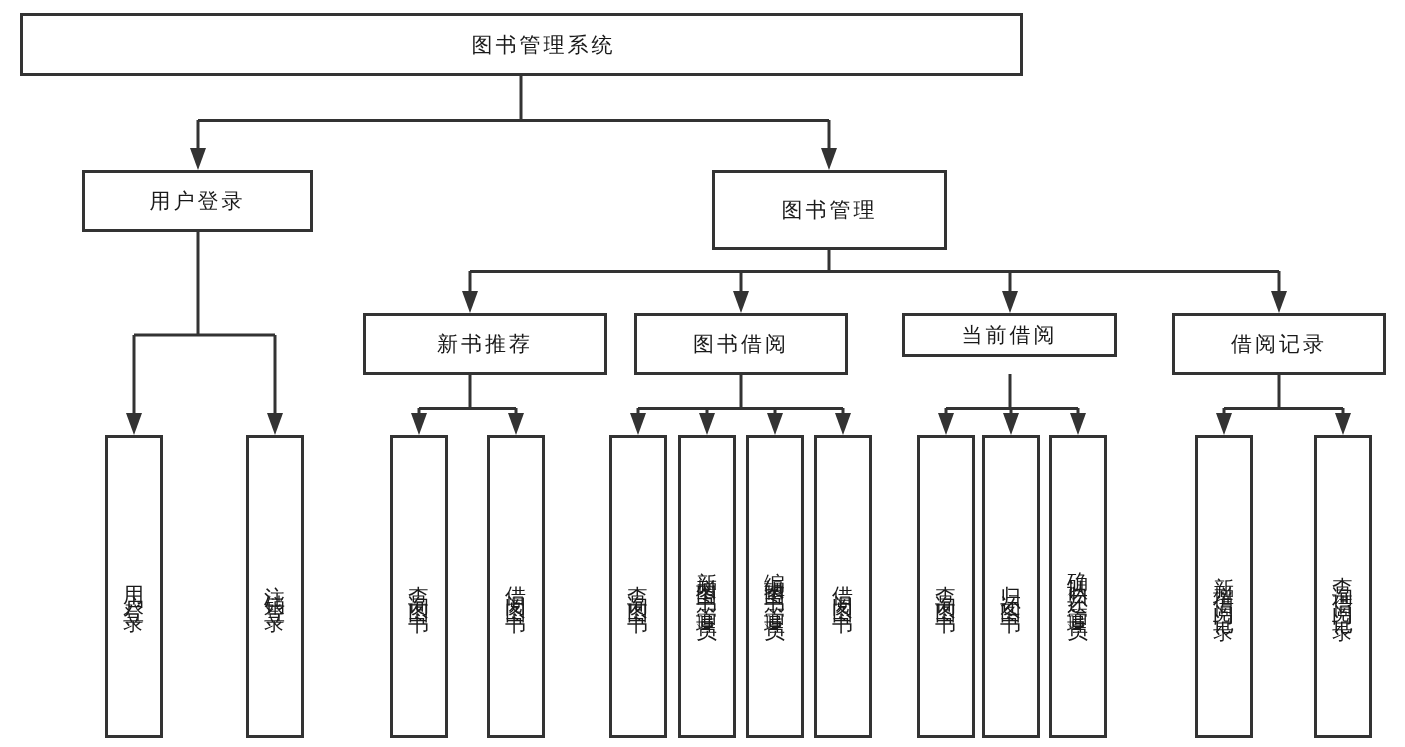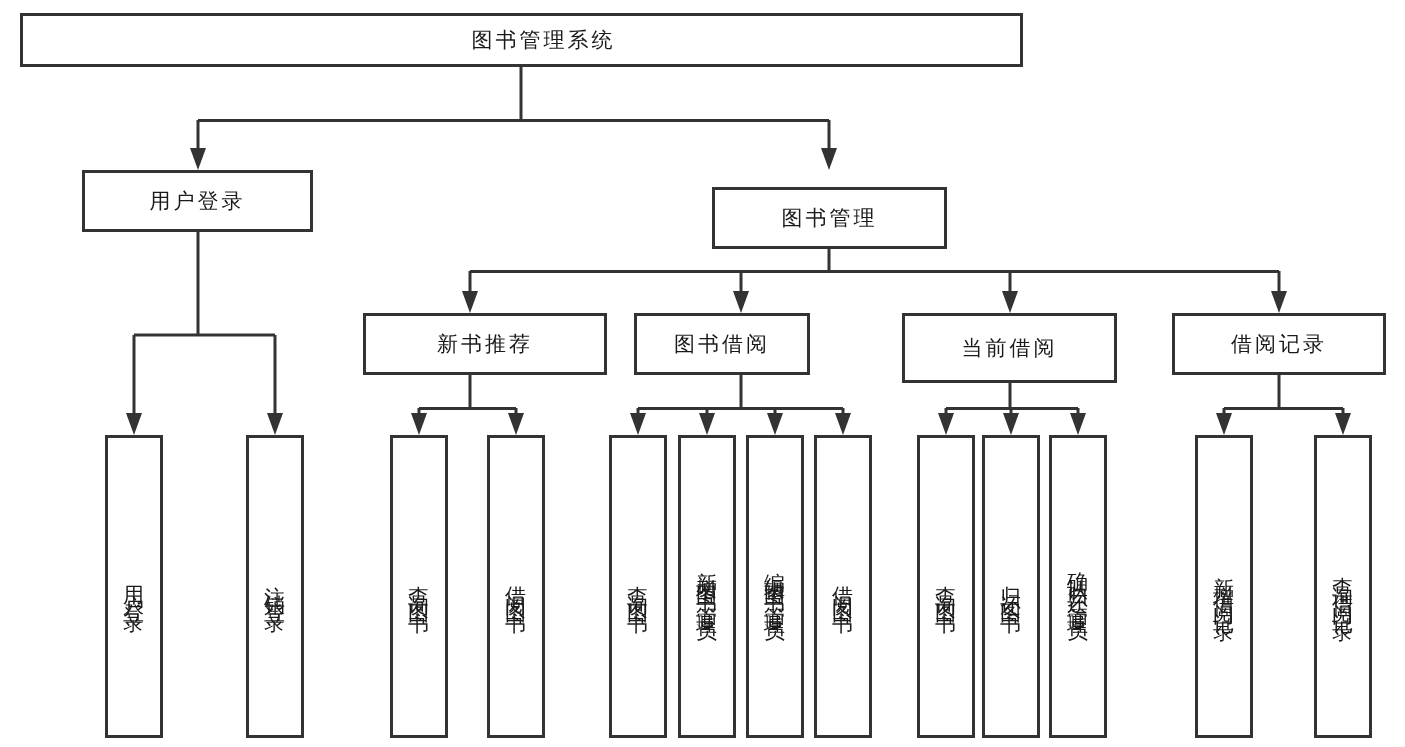--- a/index.html
+++ b/index.html
@@ -129,38 +129,38 @@
       <polygon points="767,413 783,413 775,435"></polygon>
       <polygon points="835,413 851,413 843,435"></polygon>
       <polygon points="938,413 954,413 946,435"></polygon>
       <polygon points="1003,413 1019,413 1011,435"></polygon>
       <polygon points="1070,413 1086,413 1078,435"></polygon>
       <polygon points="1216,413 1232,413 1224,435"></polygon>
       <polygon points="1335,413 1351,413 1343,435"></polygon>
     </g>
   </svg>
 
-  <div class="node" style="left:20px; top:13px; width:1003px; height:54px;padding-left:44px;">
+  <div class="node" style="left:20px; top:13px; width:1003px; height:63px;padding-left:44px;">
     <span class="hlabel">图书管理系统</span>
   </div>
 
   <div class="node" style="left:82px; top:170px; width:231px; height:62px;">
     <span class="hlabel">用户登录</span>
   </div>
-  <div class="node" style="left:712px; top:170px; width:235px; height:62px;margin-top:17px;">
+  <div class="node" style="left:712px; top:170px; width:235px; height:80px;">
     <span class="hlabel">图书管理</span>
   </div>
 
   <div class="node" style="left:363px; top:313px; width:244px; height:62px;">
     <span class="hlabel">新书推荐</span>
   </div>
-  <div class="node" style="left:634px; top:313px; width:176px; height:62px;">
+  <div class="node" style="left:634px; top:313px; width:214px; height:62px;">
     <span class="hlabel">图书借阅</span>
   </div>
-  <div class="node" style="left:902px; top:313px; width:215px; height:70px;">
+  <div class="node" style="left:902px; top:313px; width:215px; height:44px;">
     <span class="hlabel">当前借阅</span>
   </div>
   <div class="node" style="left:1172px; top:313px; width:214px; height:62px;">
     <span class="hlabel">借阅记录</span>
   </div>
 
   <div class="node leaf" style="left:105px;">
     <span class="vlabel">用户登录</span>
   </div>
   <div class="node leaf" style="left:246px;">

